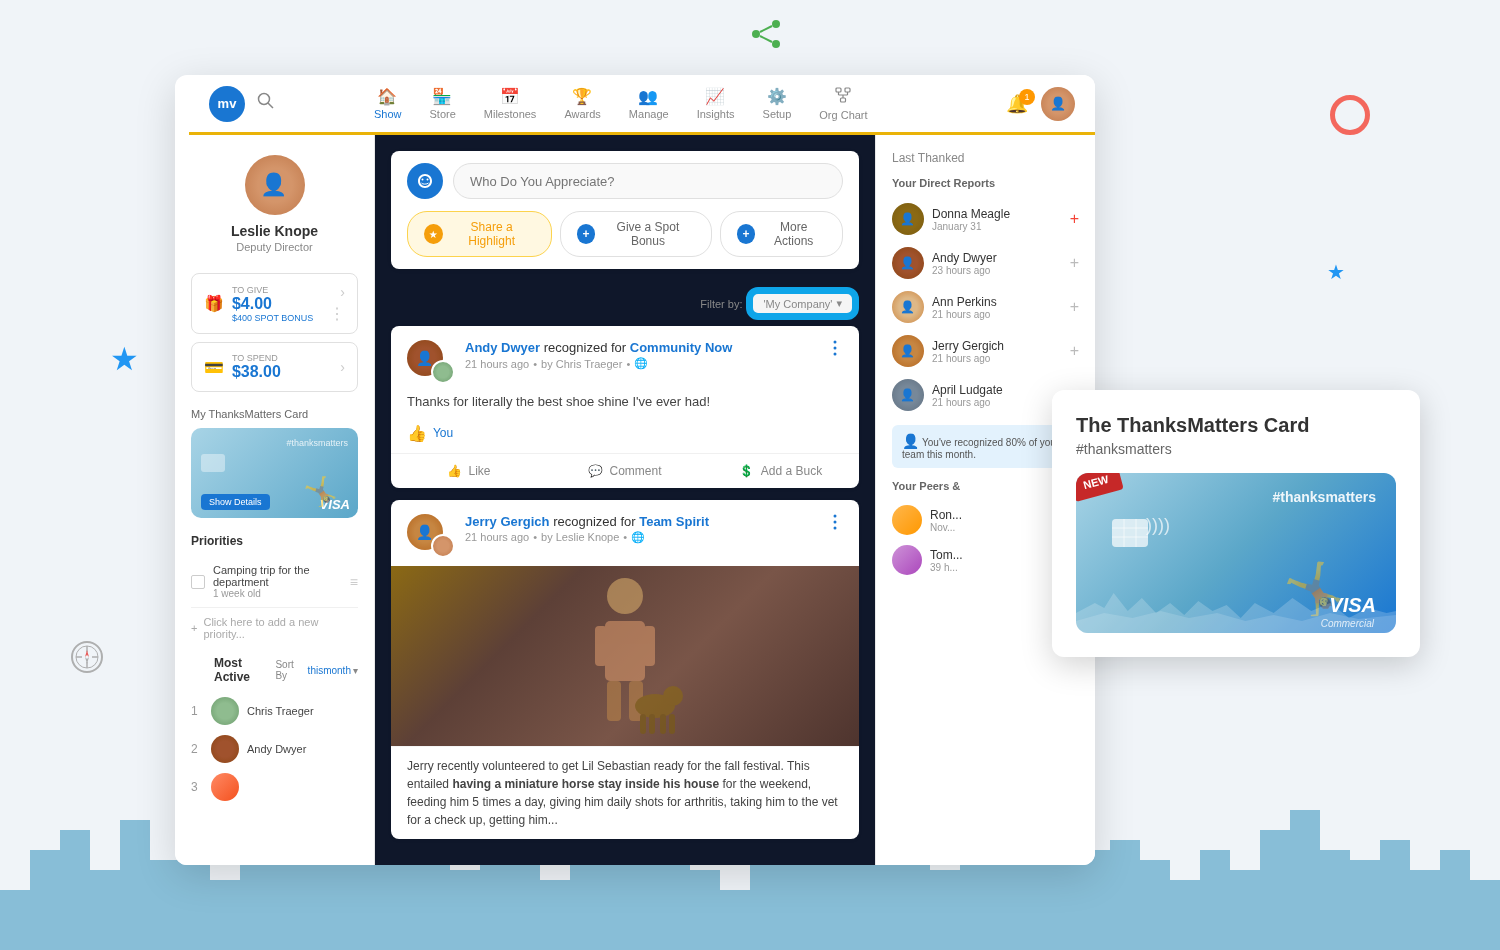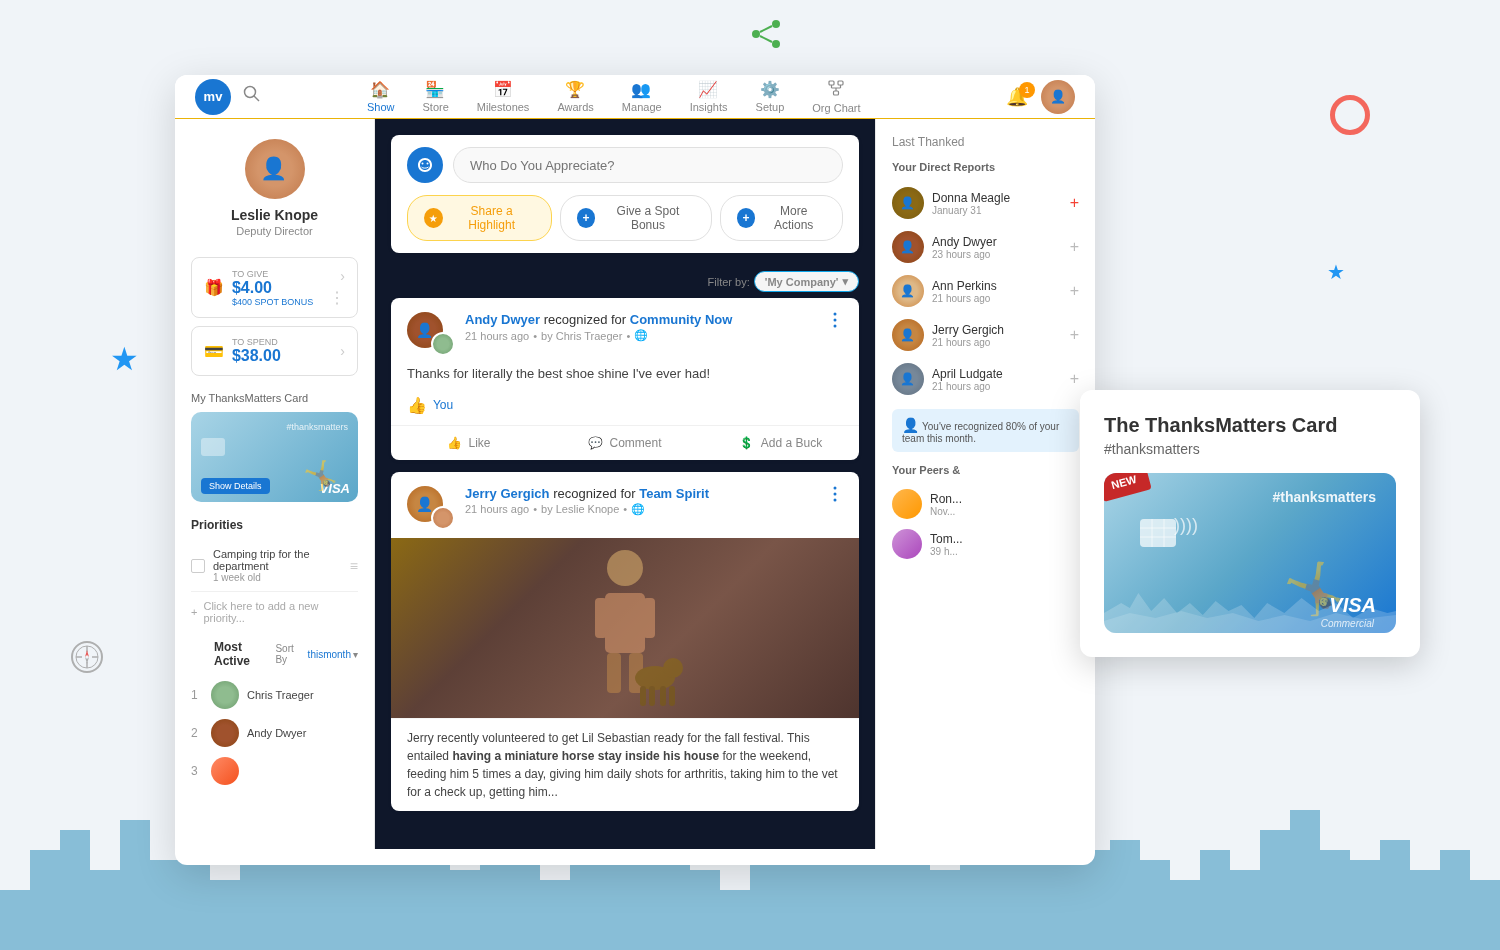--- a/index.html
+++ b/index.html
@@ -77,24 +77,25 @@
       background: #fff;
       border-radius: 12px;
       box-shadow: 0 10px 40px rgba(0,0,0,0.15);
       overflow: hidden;
     }
 
     
     .top-nav {
       display: flex;
       align-items: center;
-      height: 44px;
+      height: 60px;
       background: #fff;
-      border-bottom: 1px solid #eab308;
+      border-bottom: 3px solid #eab308;
       padding: 0 20px;
+      margin-left: 14px;
     }
     .nav-logo {
       width: 36px;
       height: 36px;
       background: #1976d2;
       border-radius: 50%;
       display: flex;
       align-items: center;
       justify-content: center;
       color: white;
@@ -515,28 +516,27 @@
       justify-content: flex-end;
       align-items: center;
       padding: 6px 0;
       font-size: 11px;
       color: #888;
       gap: 4px;
       text-align: center;
     }
     .filter-badge {
       background: #f5f5f5;
-      border: 1px solid #0ea5e9;
+      border: 7px solid #0ea5e9;
       border-radius: 12px;
       padding: 3px 10px;
       cursor: pointer;
       display: flex;
       align-items: center;
       gap: 4px;
-      font-weight: bold;
     }
 
     
     .feed-post {
       background: white;
       border-radius: 8px;
       margin-bottom: 12px;
       box-shadow: 0 1px 4px rgba(0,0,0,0.06);
       overflow: hidden;
     }
@@ -742,21 +742,21 @@
     .peer-time {
       font-size: 10px;
       color: #999;
     }
 
     
     .thanks-card-overlay {
       position: absolute;
       top: 390px;
       right: 80px;
-      width: 340px;
+      width: 368px;
       background: white;
       border-radius: 12px;
       box-shadow: 0 8px 32px rgba(0,0,0,0.18);
       padding: 24px;
       z-index: 10;
     }
     .thanks-card-title {
       font-size: 20px;
       font-weight: 700;
       color: #333;

